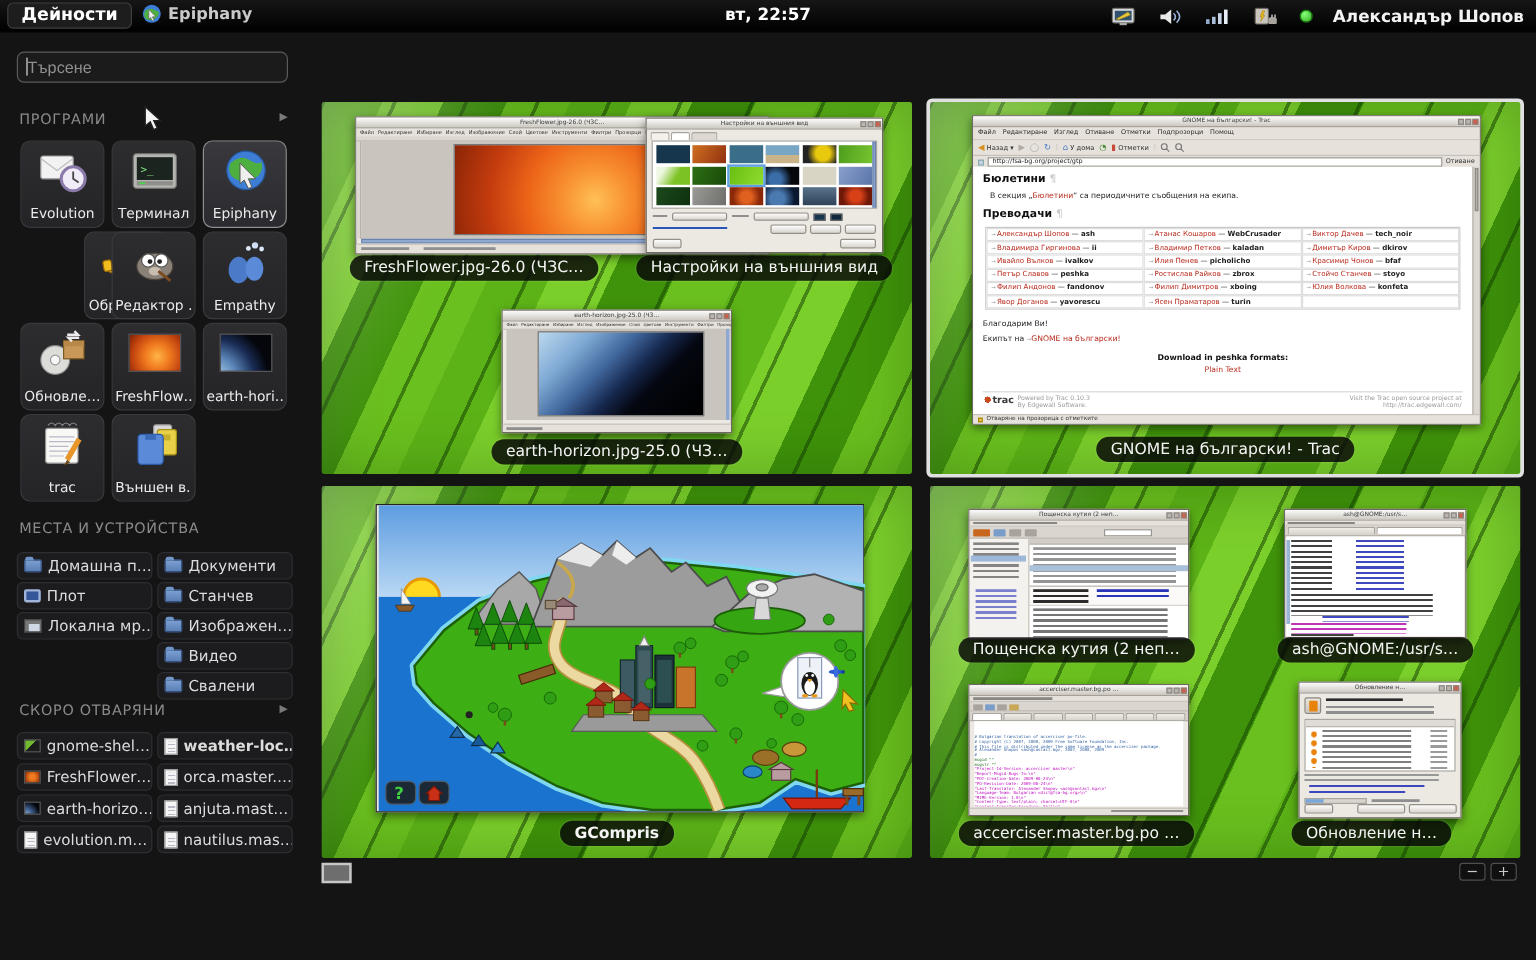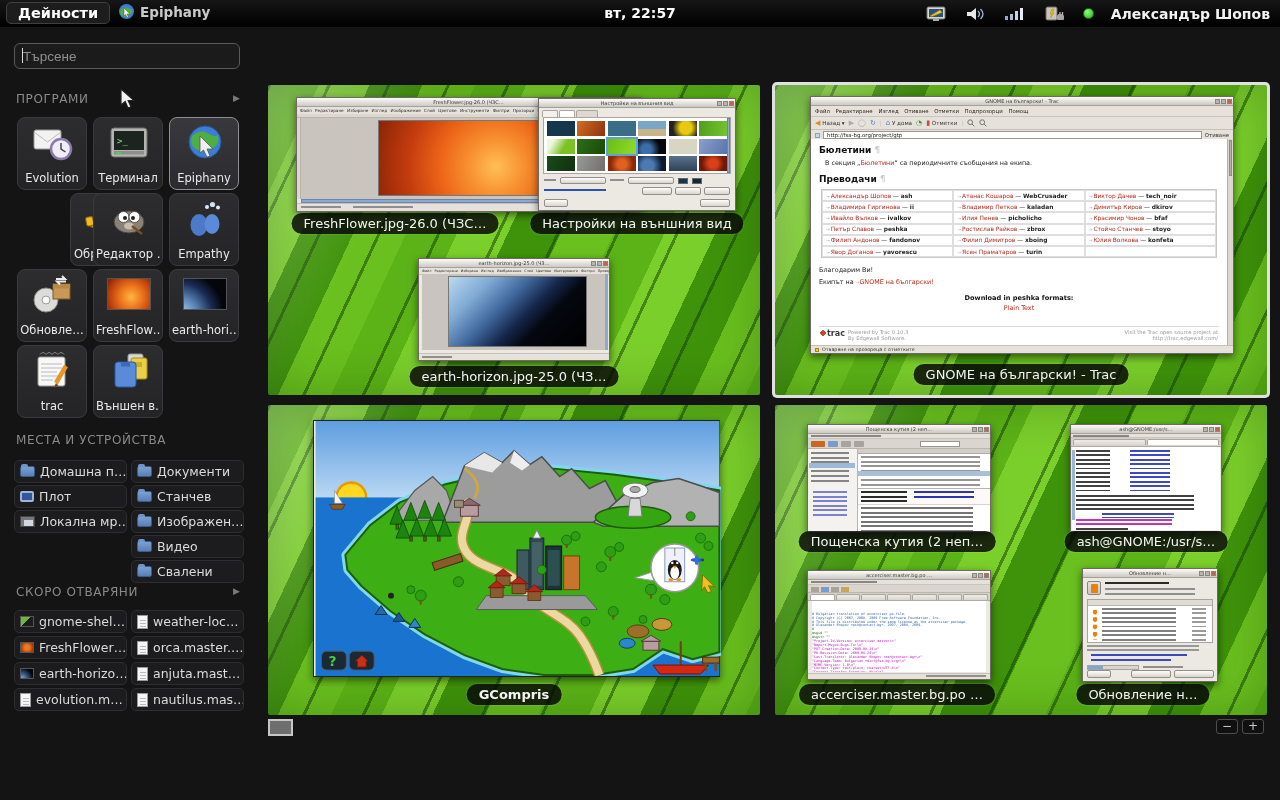--- a/index.html
+++ b/index.html
@@ -296,21 +296,21 @@
       <span class="pic ic-folder"></span>
       <span>Свалени</span>
     </div>
 
   <div class="shead" style="left:16px;top:585px;">СКОРО ОТВАРЯНИ</div>
   <div class="sarrow" style="left:233px;top:586px;">▶</div>
   <div class="pill" style="left:14px;top:610px;">
       <span class="pic ic-img" style="background:linear-gradient(135deg,#70b830 45%,#1c1c1c 45%);"></span>
       <span>gnome-shel…</span>
     </div>
-  <div class="pill" style="left:131px;top:610px;">
+  <div class="pill" style="left:131px;top:610px;font-weight:bold;">
       <span class="pic ic-doc"></span>
       <span>weather-loc…</span>
     </div>
   <div class="pill" style="left:14px;top:636px;">
       <span class="pic ic-img" style="background:radial-gradient(circle,#f07a1f 30%,#8a2808 100%);"></span>
       <span>FreshFlower…</span>
     </div>
   <div class="pill" style="left:131px;top:636px;justify-content:space-between;">
       <span class="pic ic-doc"></span>
       <span>orca.master.…</span>

